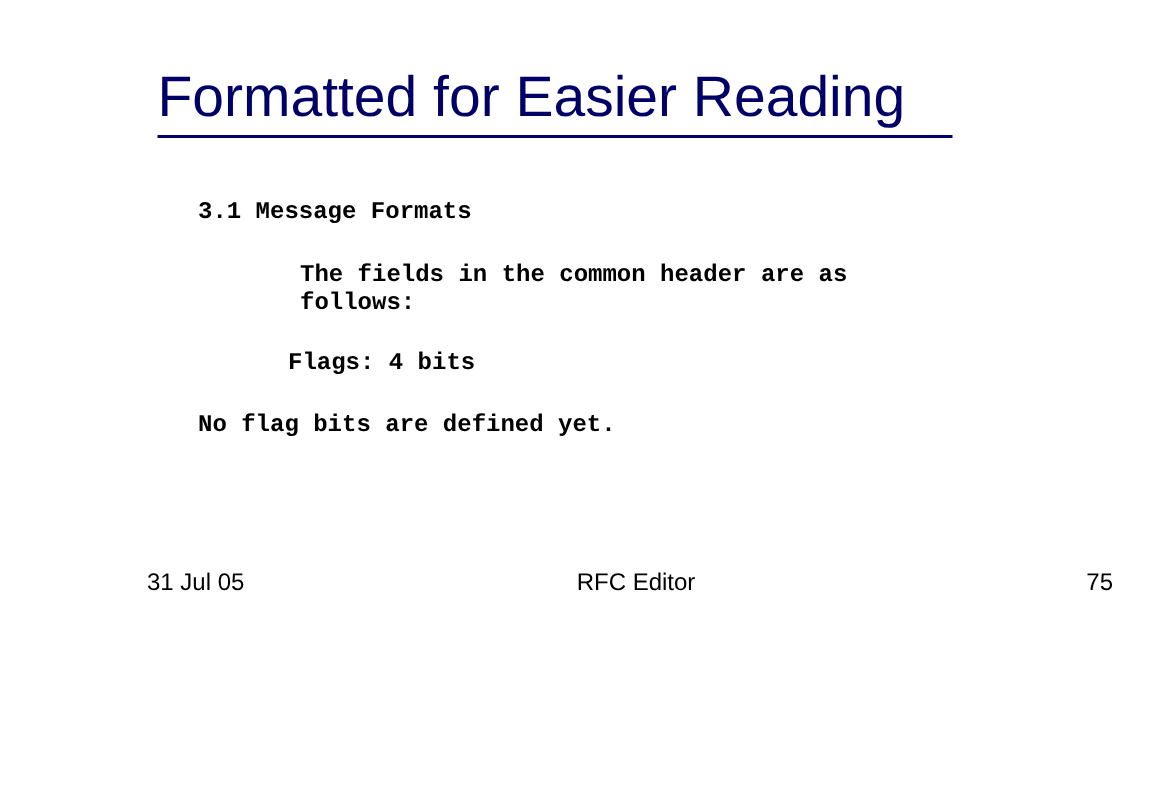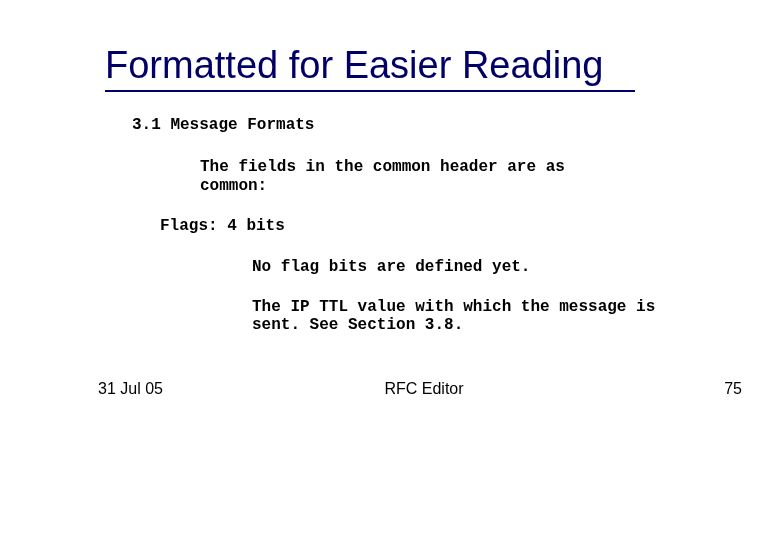--- a/index.html
+++ b/index.html
@@ -40,26 +40,26 @@
     position: absolute;
     top: 116px;
     left: 132px;
     right: 50px;
     font-family: "Courier New", Courier, monospace;
     font-weight: bold;
     font-size: 16px;
     line-height: 1.15;
     color: #000;
   }
-  .lvl1 { margin-left: 0px; margin-top: 0; }
+  .lvl1 { margin-left: 0px; margin-top: 16px; }
   .lvl2 { margin-left: 30px; margin-top: 26px; }
   .lvl3 { margin-left: 68px; margin-top: 24px; }
-  .lvl3b { margin-left: 28px; margin-top: 22px; }
+  .lvl3b { margin-left: 60px; margin-top: 22px; }
   .lvl4 { margin-left: 90px; margin-top: 22px; }
-  .lvl5 { margin-left: 120px; margin-top: 22px; }
+  .lvl5 { margin-top: 22px; }
   .footer {
     position: absolute;
     bottom: 34px;
     left: 12px;
     width: 780px;
     height: 20px;
     font-family: Arial, Helvetica, sans-serif;
     font-size: 16px;
     font-weight: normal;
     color: #000;
@@ -88,28 +88,24 @@
 
 <div class="slide">
 
   <div class="title">Formatted for Easier Reading</div>
   <div class="title-underline"></div>
 
   <div class="content">
     <div class="lvl1">3.1 Message Formats</div>
     <div class="lvl3">
       <span>The fields in the common header are as</span><br>
-      <span>common:</span>
+      <span>follows:</span>
     </div>
     <div class="lvl3b">Flags: 4 bits</div>
     <div class="lvl5">No flag bits are defined yet.</div>
-    <div class="lvl5">
-      <span>The IP TTL value with which the message is</span><br>
-      <span>sent. See Section 3.8.</span>
-    </div>
   </div>
 
   <div class="footer">
     <div class="footer-left">31 Jul 05</div>
     <div class="footer-center">RFC Editor</div>
     <div class="footer-right">75</div>
   </div>
 
 </div>
 

